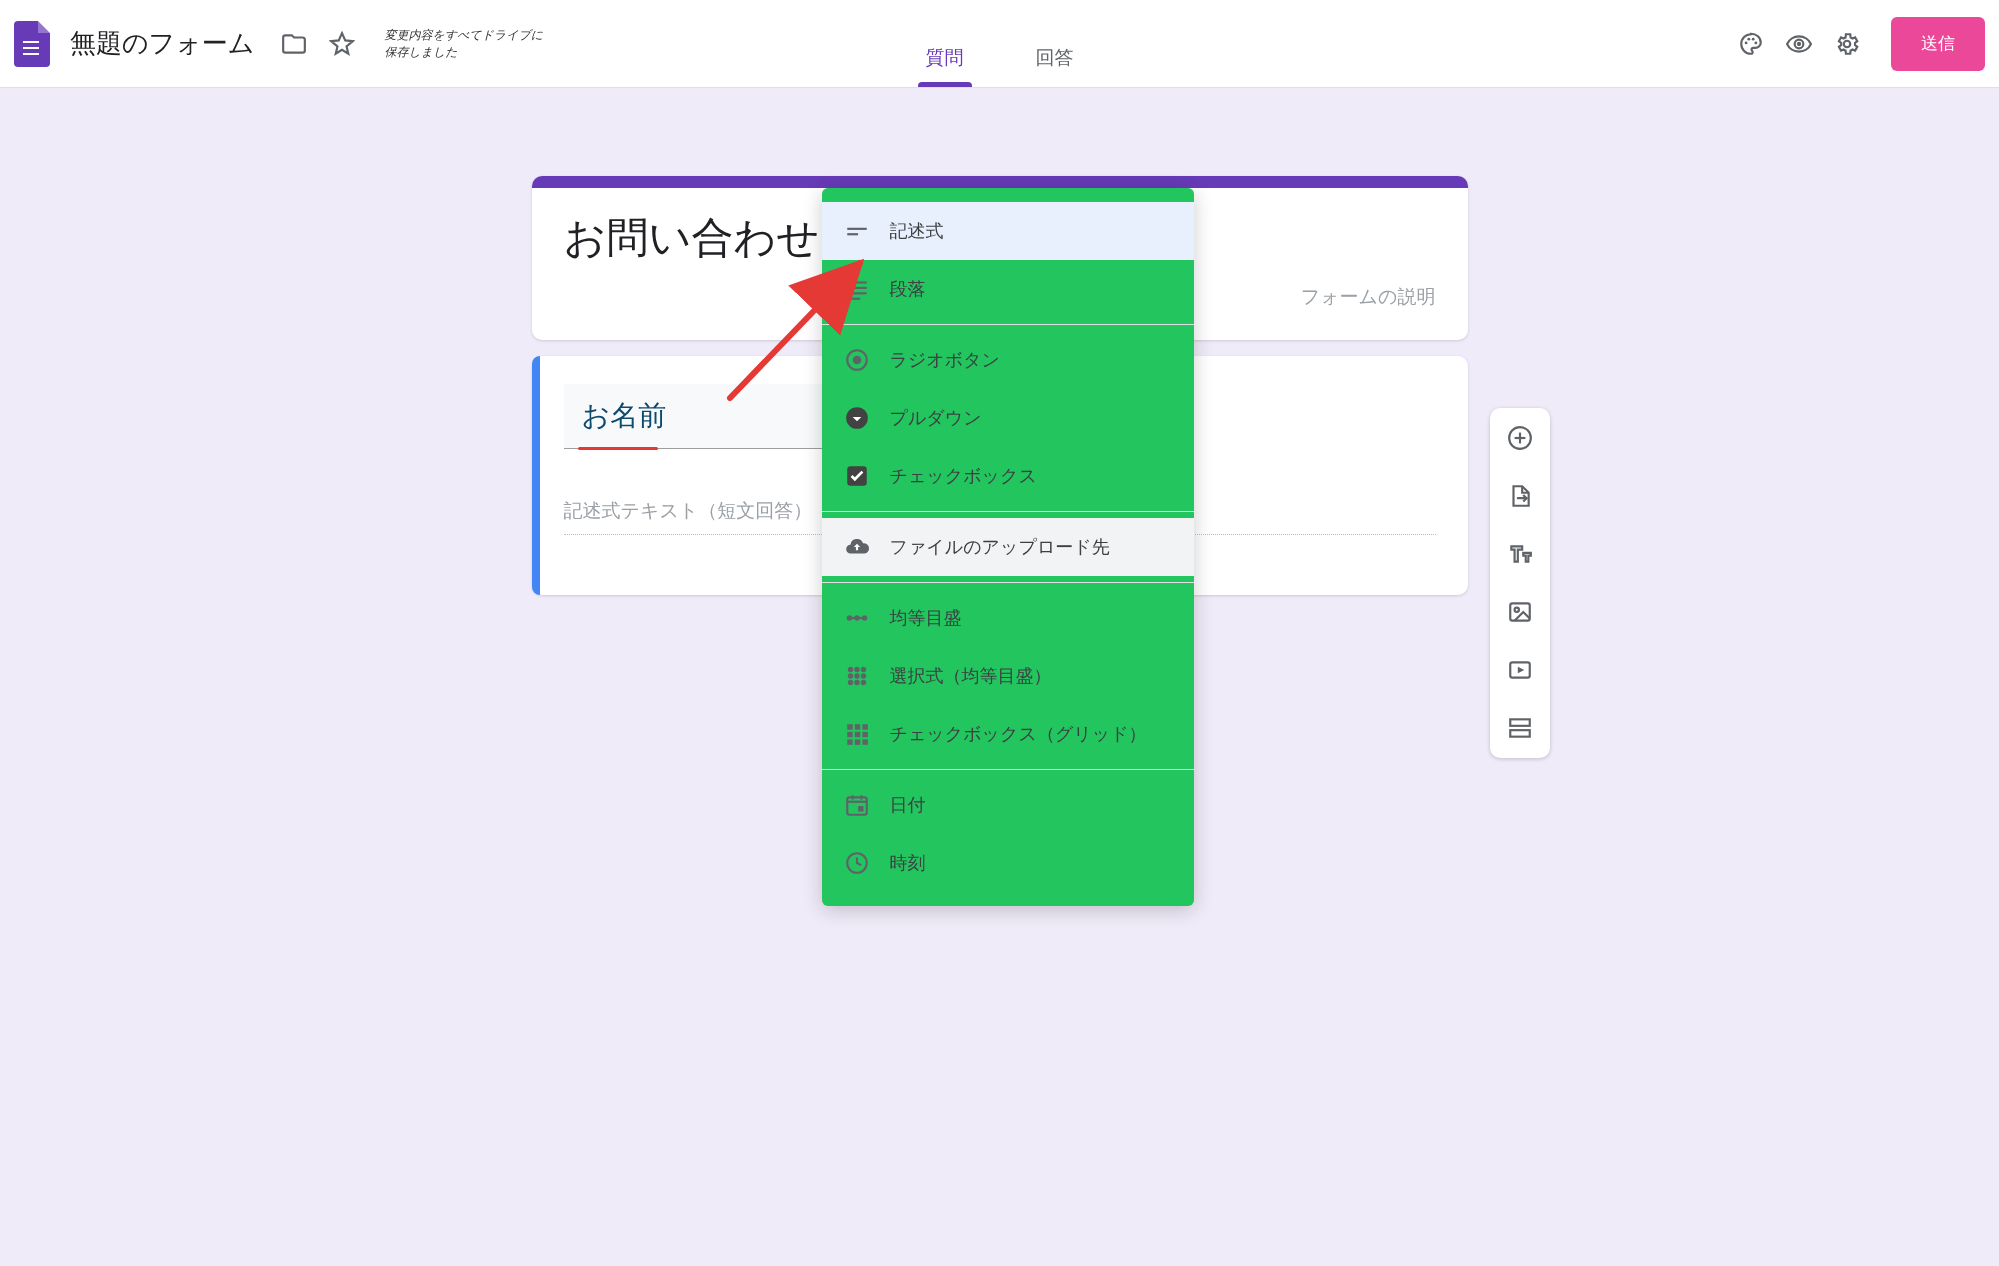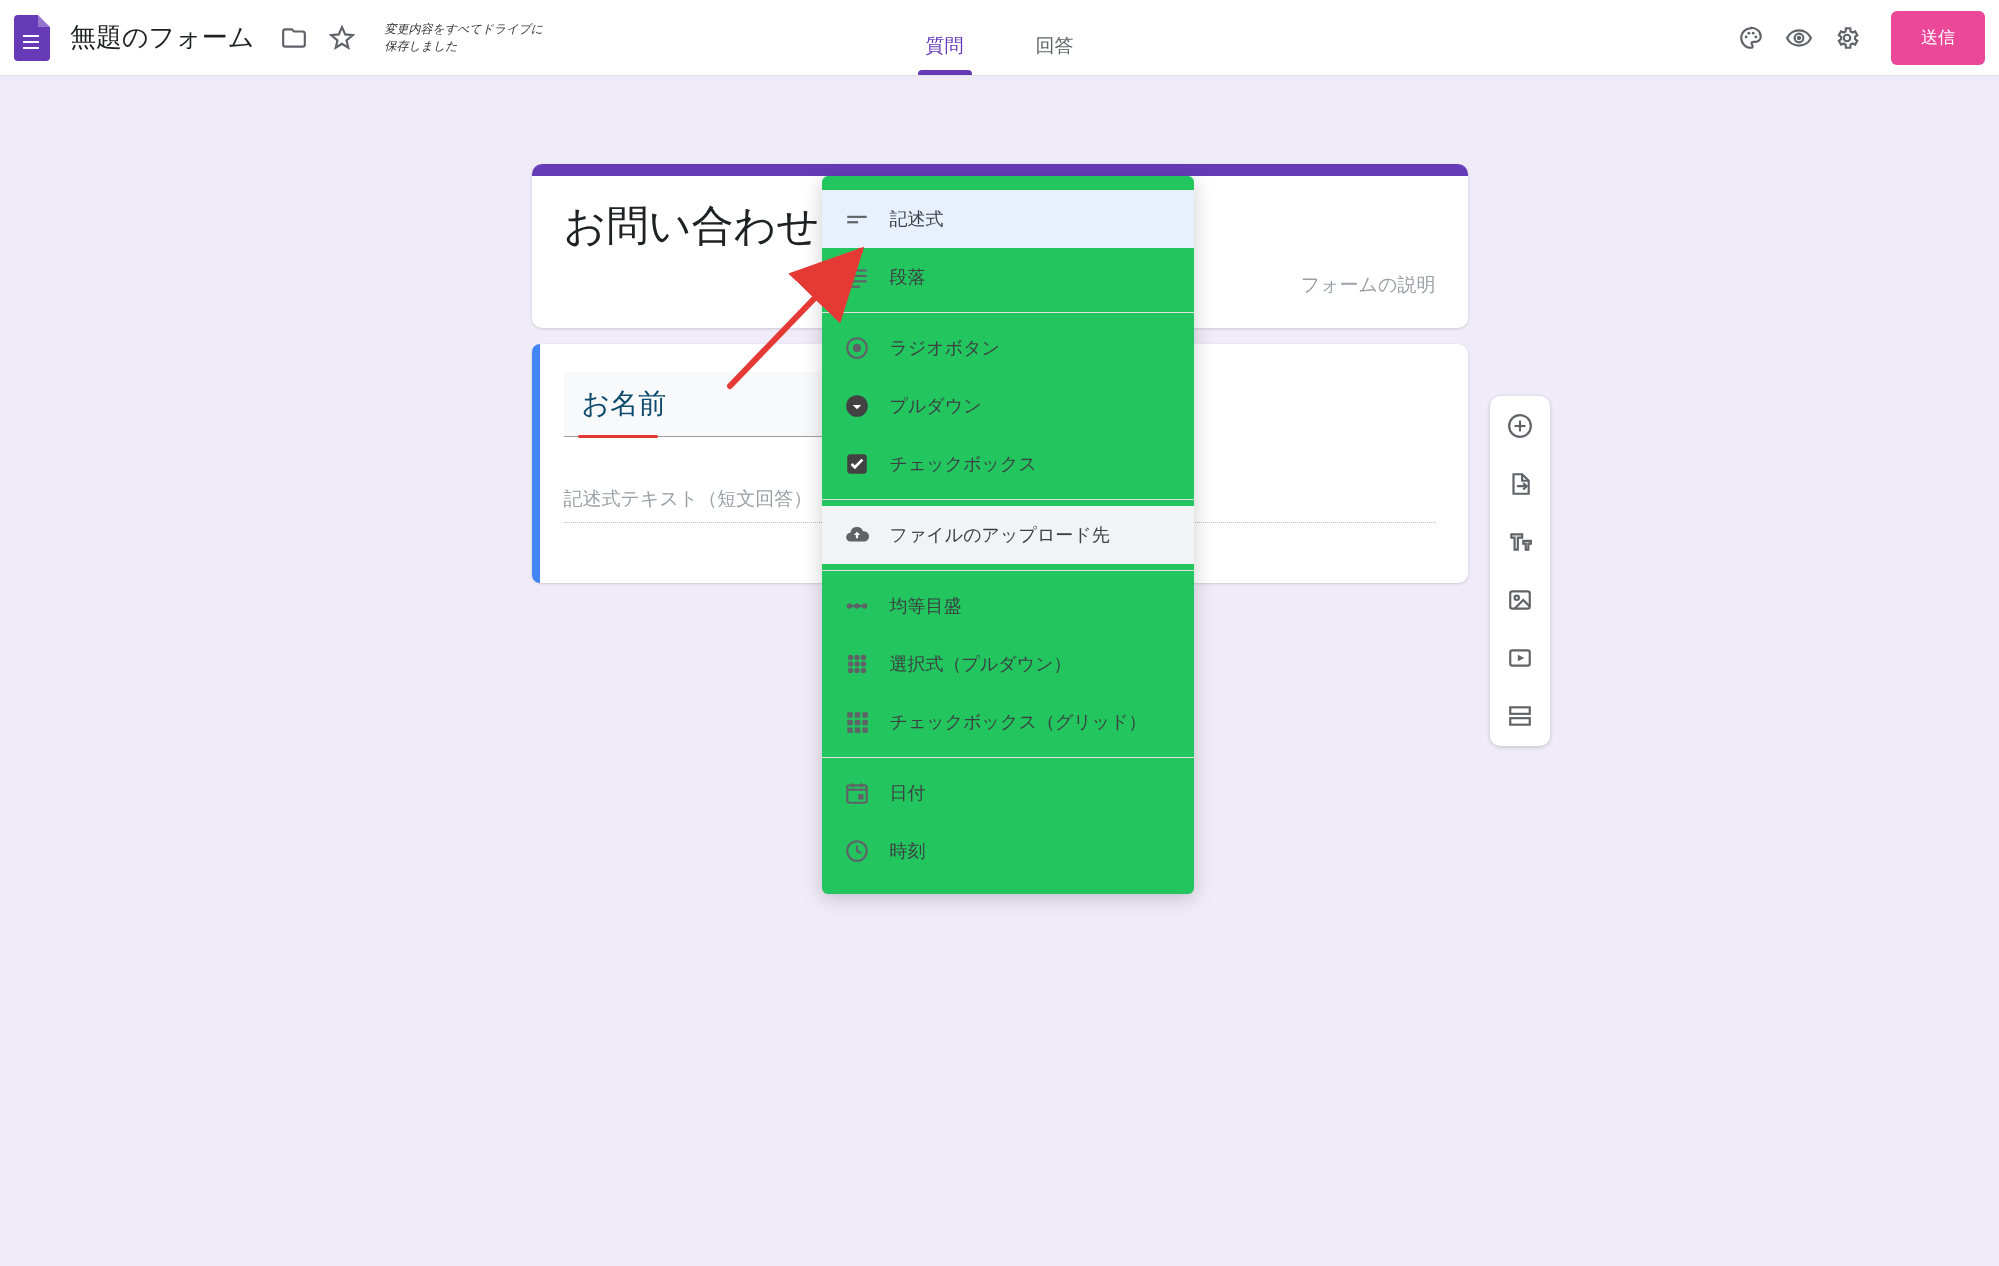--- a/index.html
+++ b/index.html
@@ -1,21 +1,21 @@
 <!DOCTYPE html>
 <html><head>
 <meta charset="utf-8">
 <style>
   * { box-sizing: border-box; margin: 0; padding: 0; font-family: "Helvetica Neue", Arial, "Hiragino Kaku Gothic ProN", "Hiragino Sans", Meiryo, sans-serif; }
   body { background: #f0ebf8; width: 1999px; height: 1266px; overflow: hidden; }
   .header {
     background: #fff;
     display: flex;
     align-items: center;
-    height: 76px;
+    height: 88px;
     padding: 8px 14px;
     border-bottom: 1px solid #e0e0e0;
     position: relative;
   }
   .forms-logo {
     width: 36px; height: 46px;
     background: #673ab7;
     border-radius: 4px;
     position: relative;
     margin-right: 20px;
@@ -318,21 +318,21 @@
             <circle cx="6" cy="6" r="2.5"></circle>
             <circle cx="12" cy="6" r="2.5"></circle>
             <circle cx="18" cy="6" r="2.5"></circle>
             <circle cx="6" cy="12" r="2.5"></circle>
             <circle cx="12" cy="12" r="2.5"></circle>
             <circle cx="18" cy="12" r="2.5"></circle>
             <circle cx="6" cy="18" r="2.5"></circle>
             <circle cx="12" cy="18" r="2.5"></circle>
             <circle cx="18" cy="18" r="2.5"></circle>
           </svg></span>
-      <span>選択式（プルダウン）</span>
+      <span>選択式（均等目盛）</span>
     </div>
     <div class="qtype-item">
       <span class="qtype-icon"><svg viewBox="0 0 24 24">
             <rect x="3" y="3" width="5" height="5"></rect>
             <rect x="10" y="3" width="5" height="5"></rect>
             <rect x="17" y="3" width="5" height="5"></rect>
             <rect x="3" y="10" width="5" height="5"></rect>
             <rect x="10" y="10" width="5" height="5"></rect>
             <rect x="17" y="10" width="5" height="5"></rect>
             <rect x="3" y="17" width="5" height="5"></rect>

